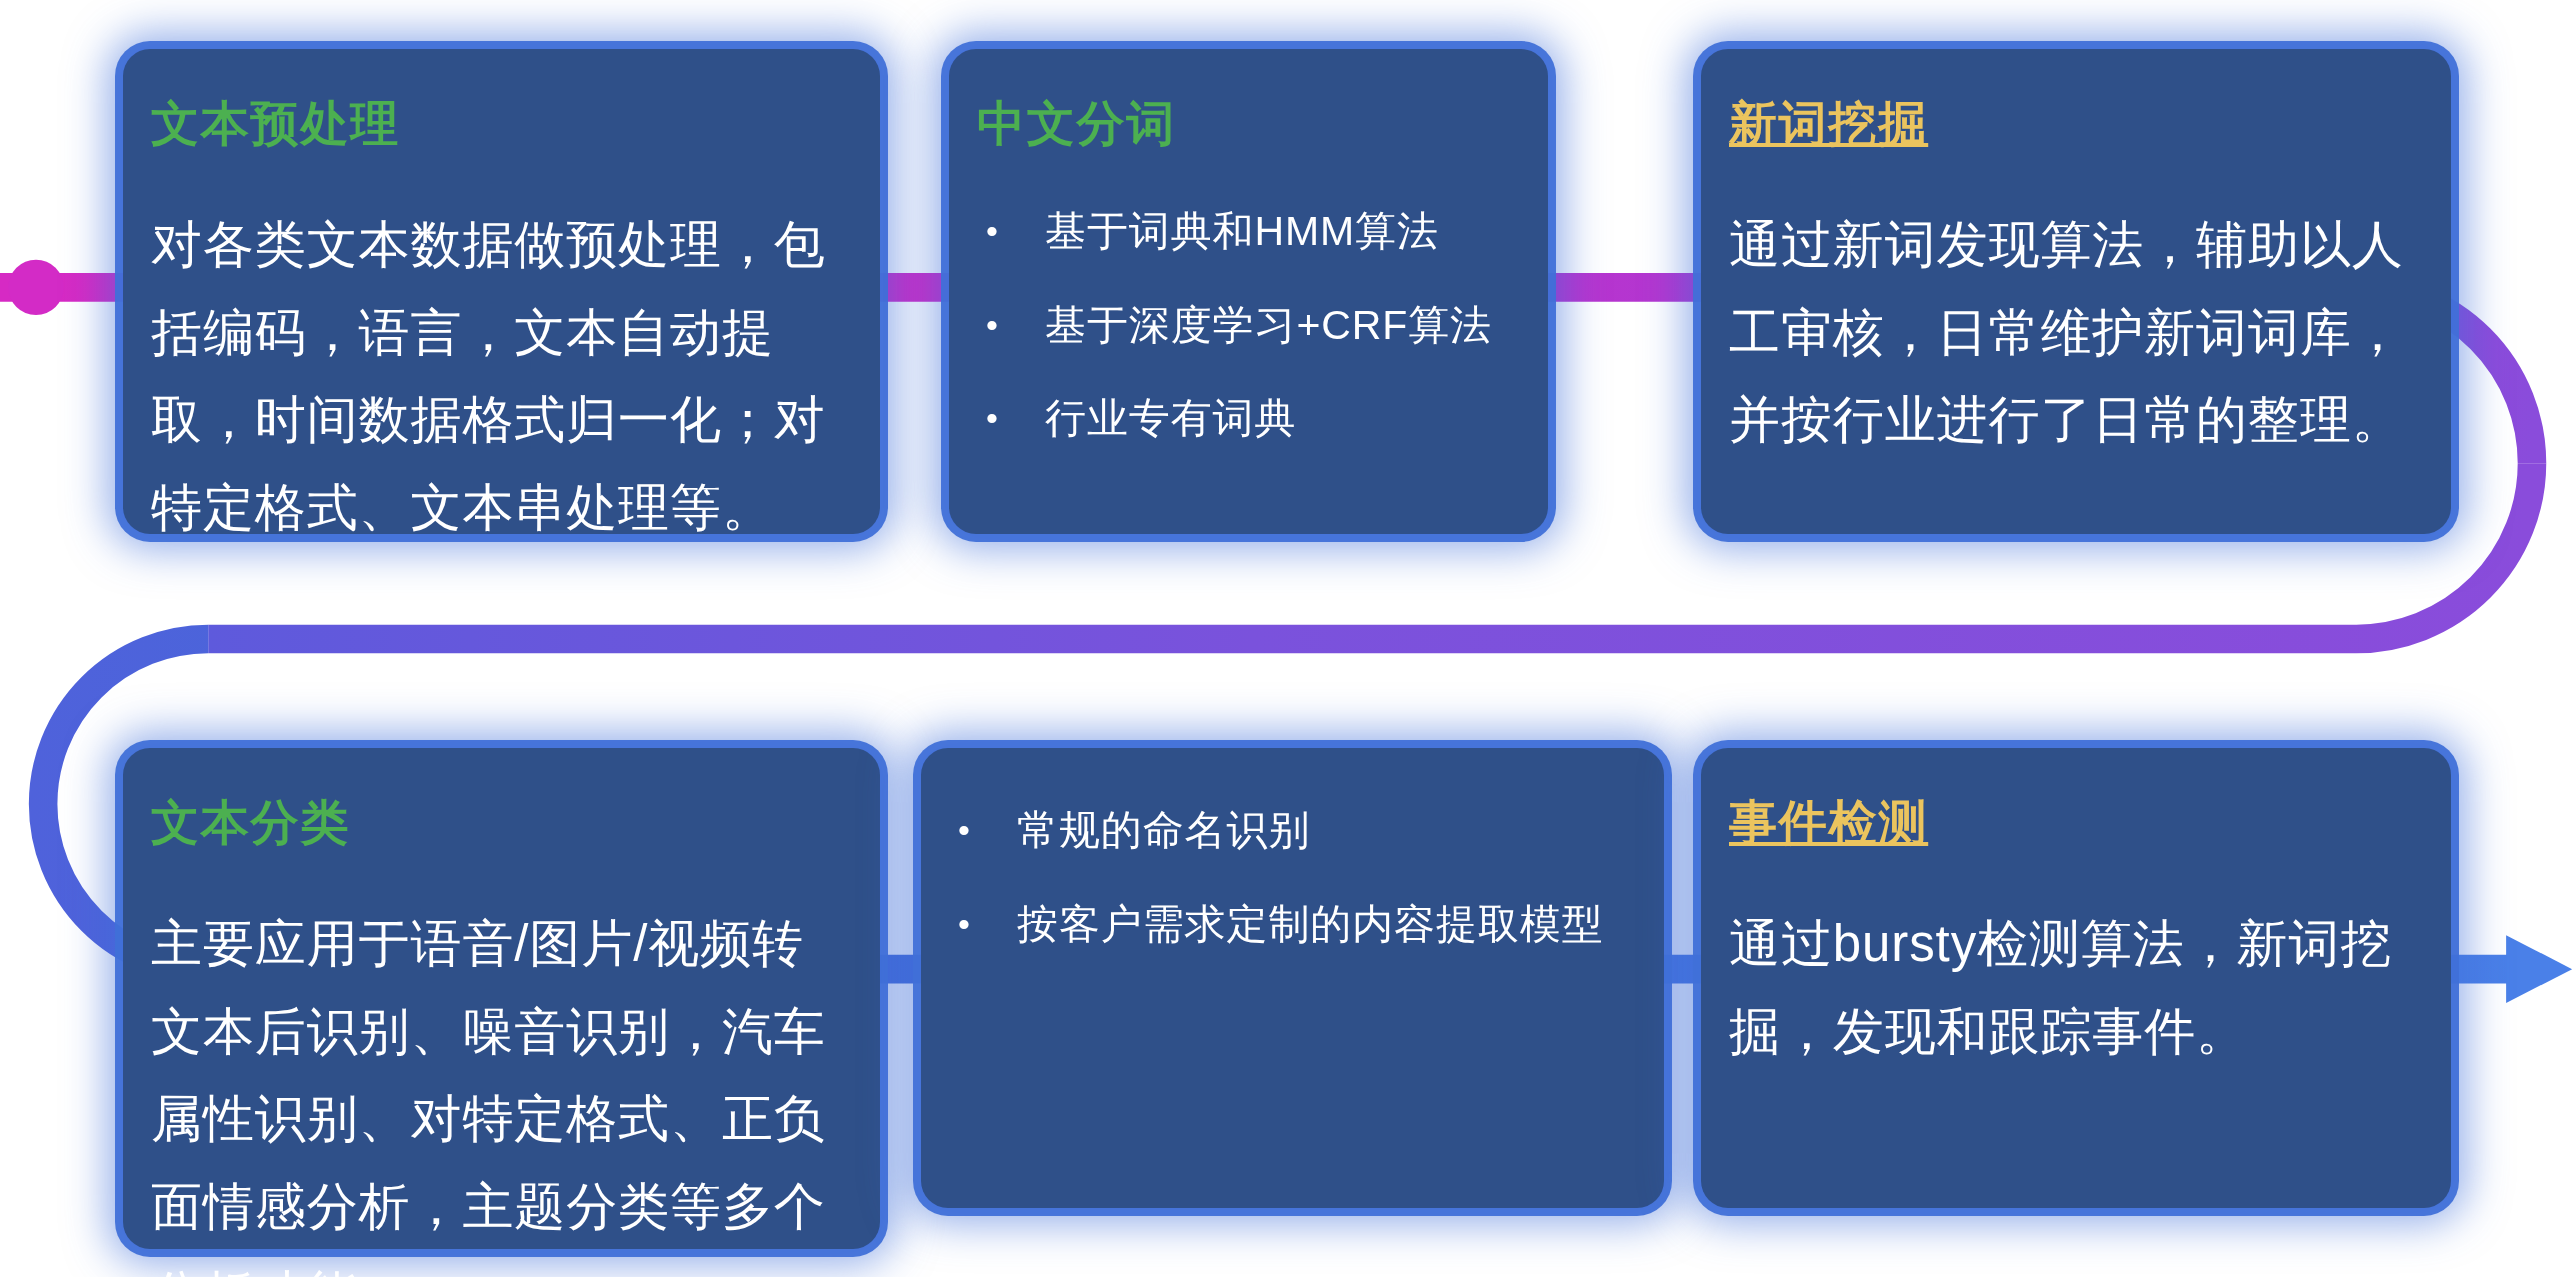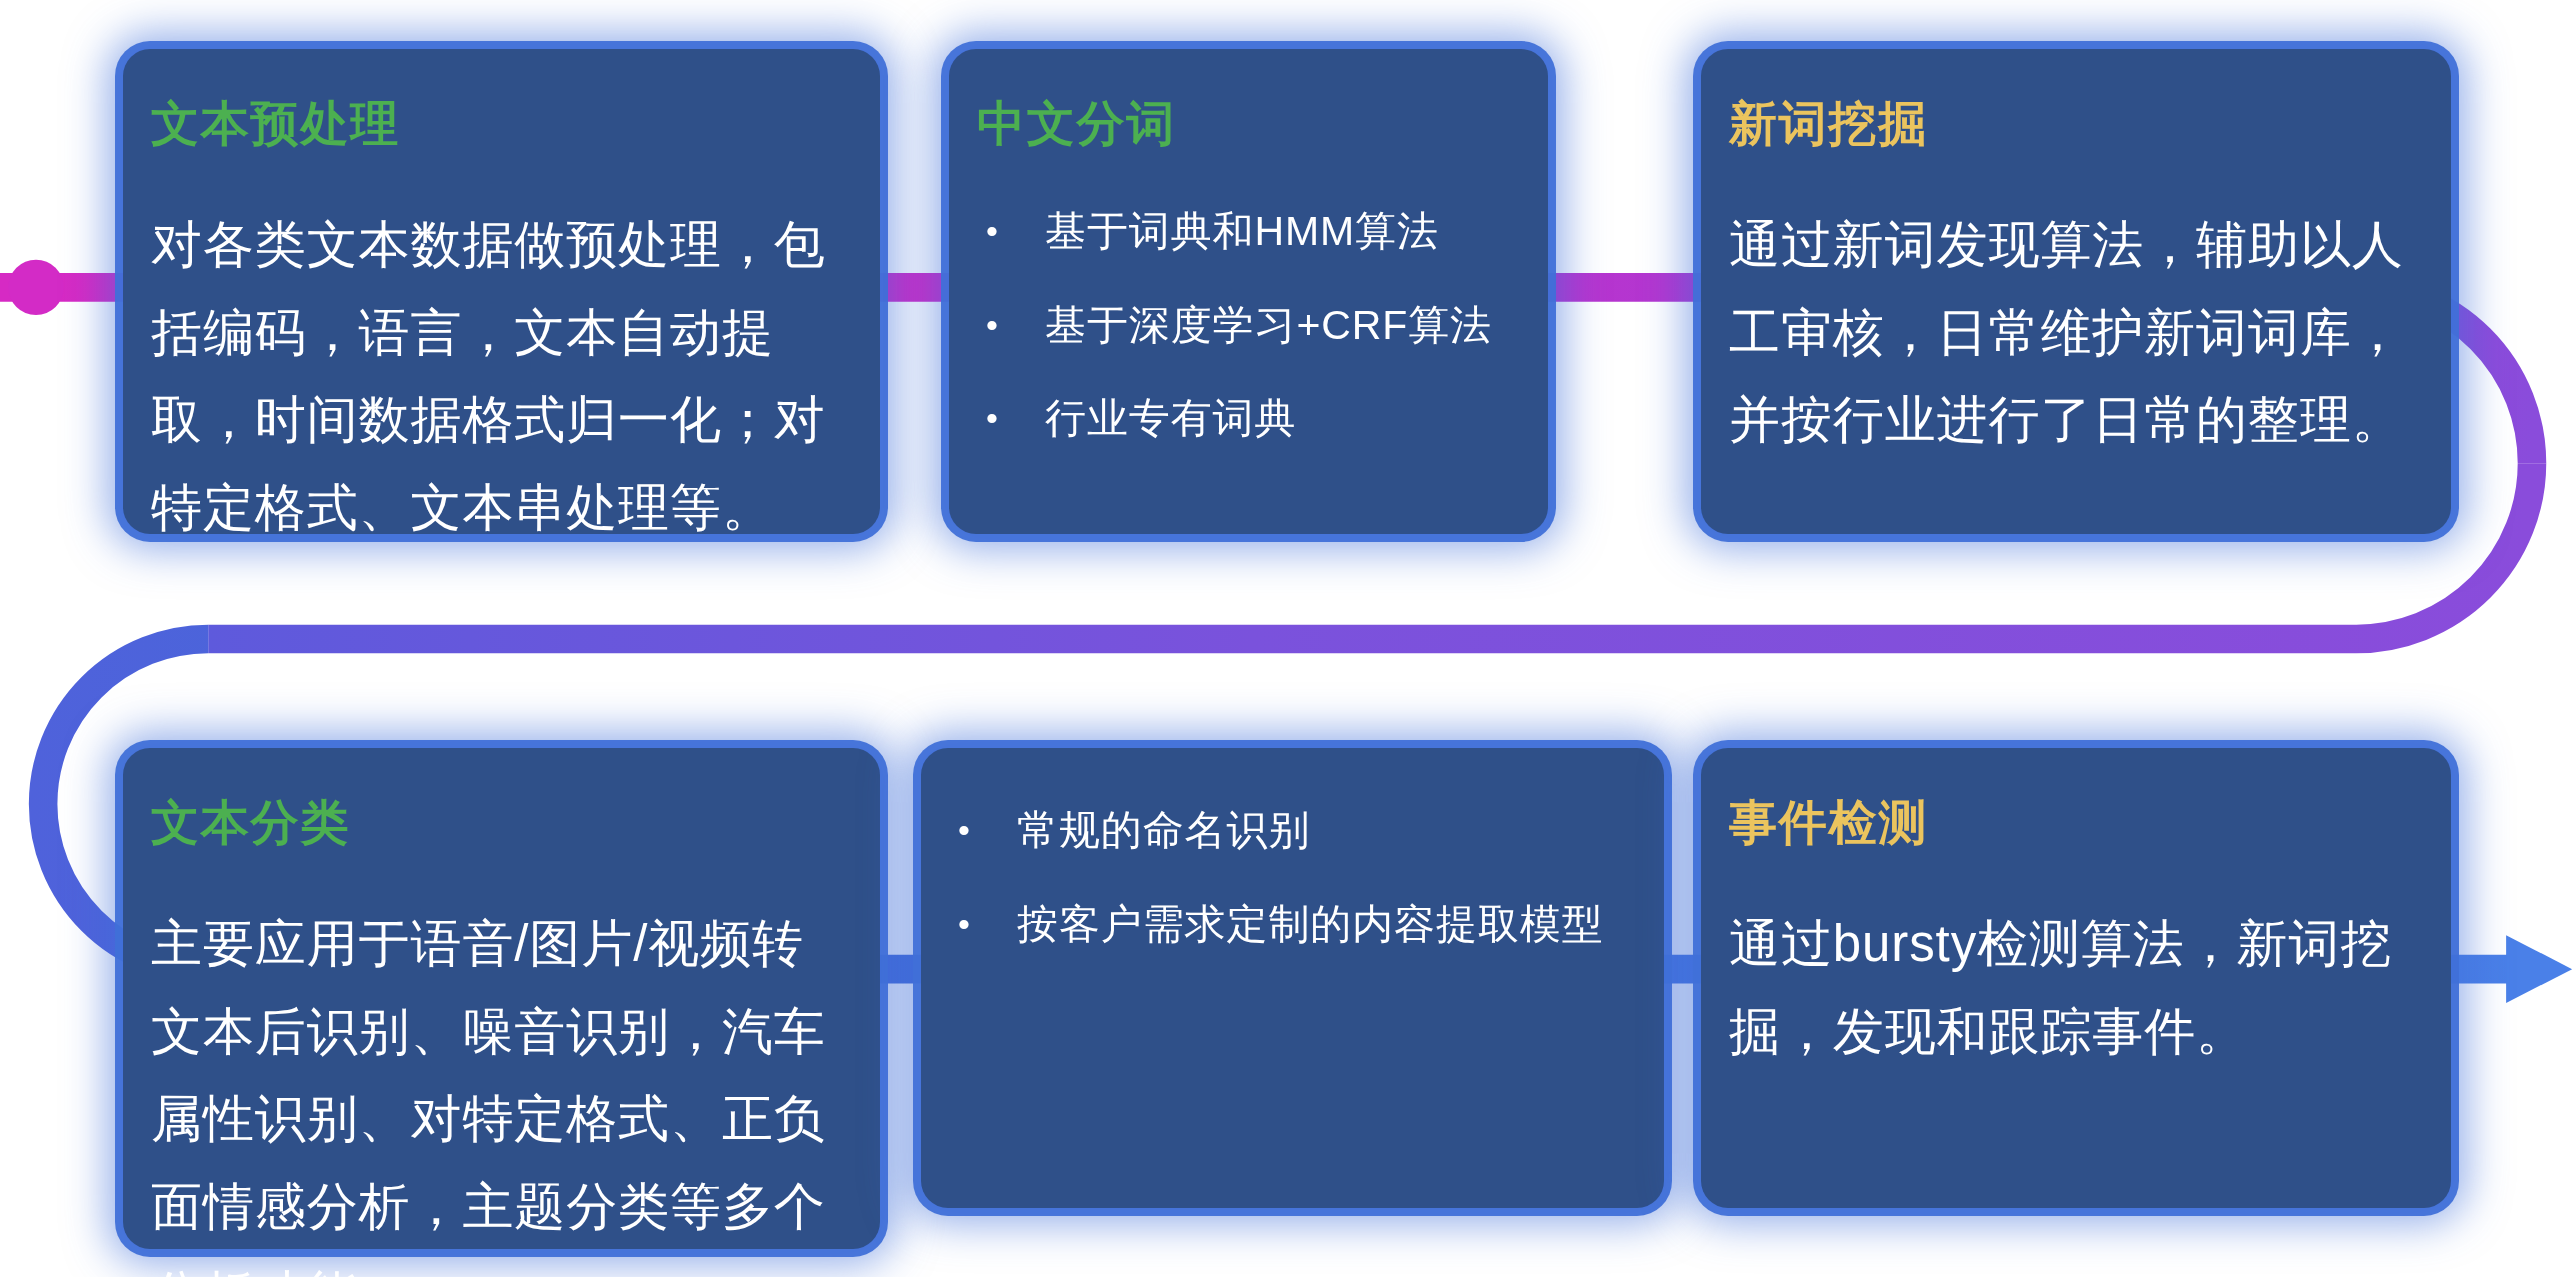--- a/index.html
+++ b/index.html
@@ -32,21 +32,21 @@
       0 0 0 8px rgba(64, 112, 216, 0.95),
       0 0 41px 16px rgba(64, 112, 216, 0.55);
   }
   .card-title {
     margin: 0 0 45px 0;
     font-size: 48px;
     font-weight: 700;
     letter-spacing: 1.8px;
   }
   .title-green { color: #4CB050; }
-  .title-yellow { color: #EBC45E; }
+  .title-yellow { color: #EBC45E; text-decoration: underline; }
   .card-body {
     margin: 0;
     font-size: 51px;
     line-height: 1.72;
     color: #FFFFFF;
     letter-spacing: 0.9px;
   }
   .bullets {
     list-style: none;
     margin: 9px 0 0 0;

